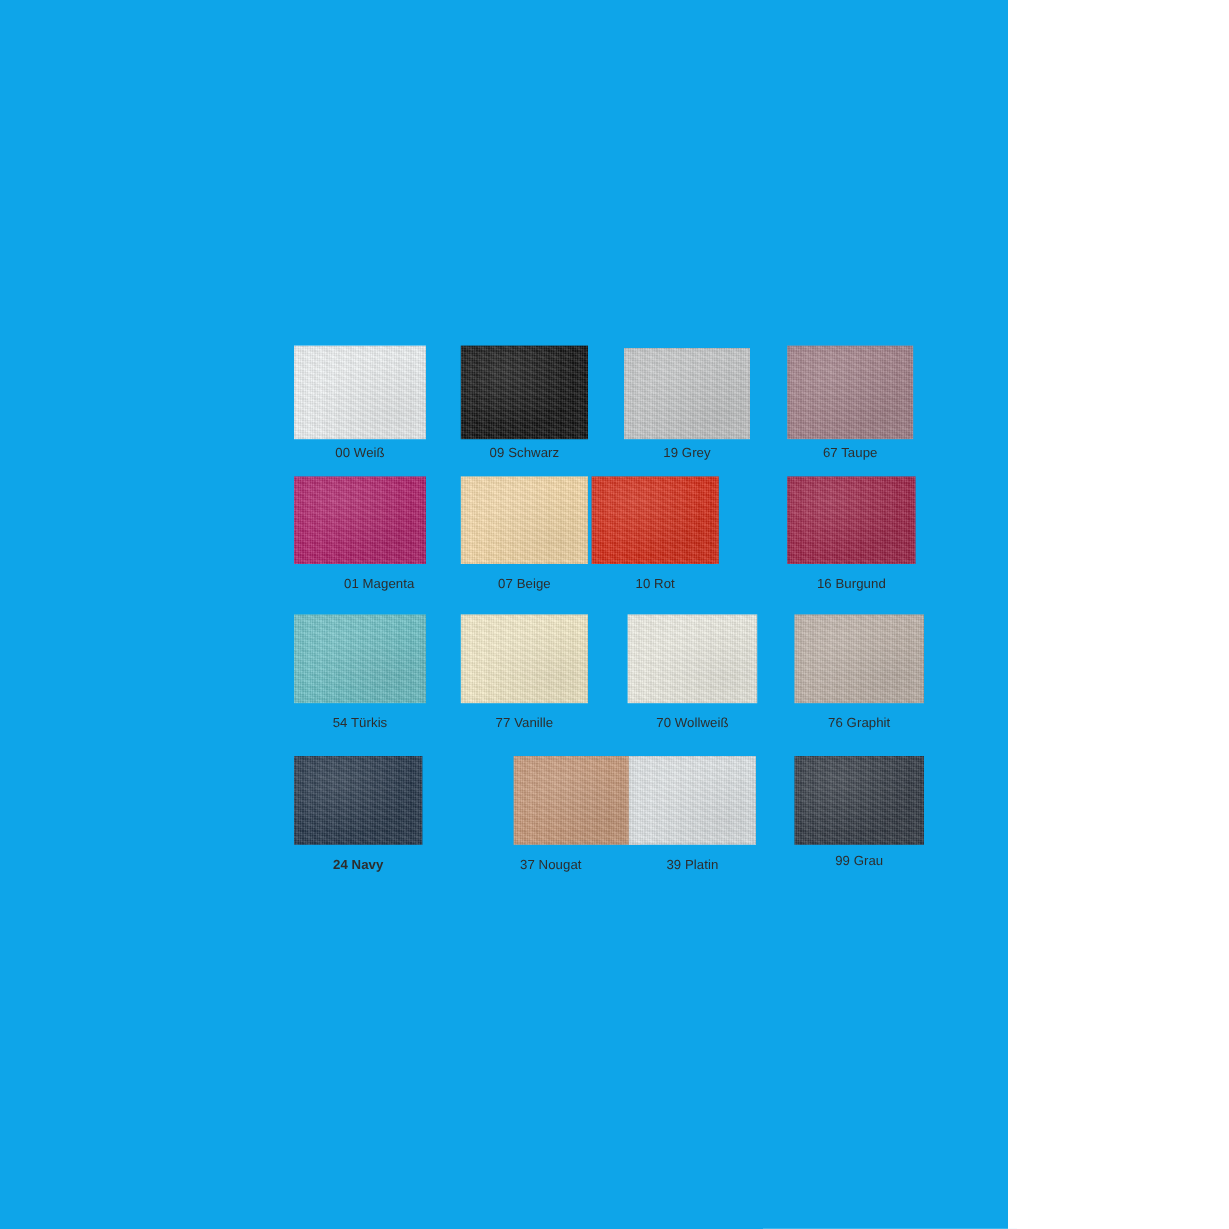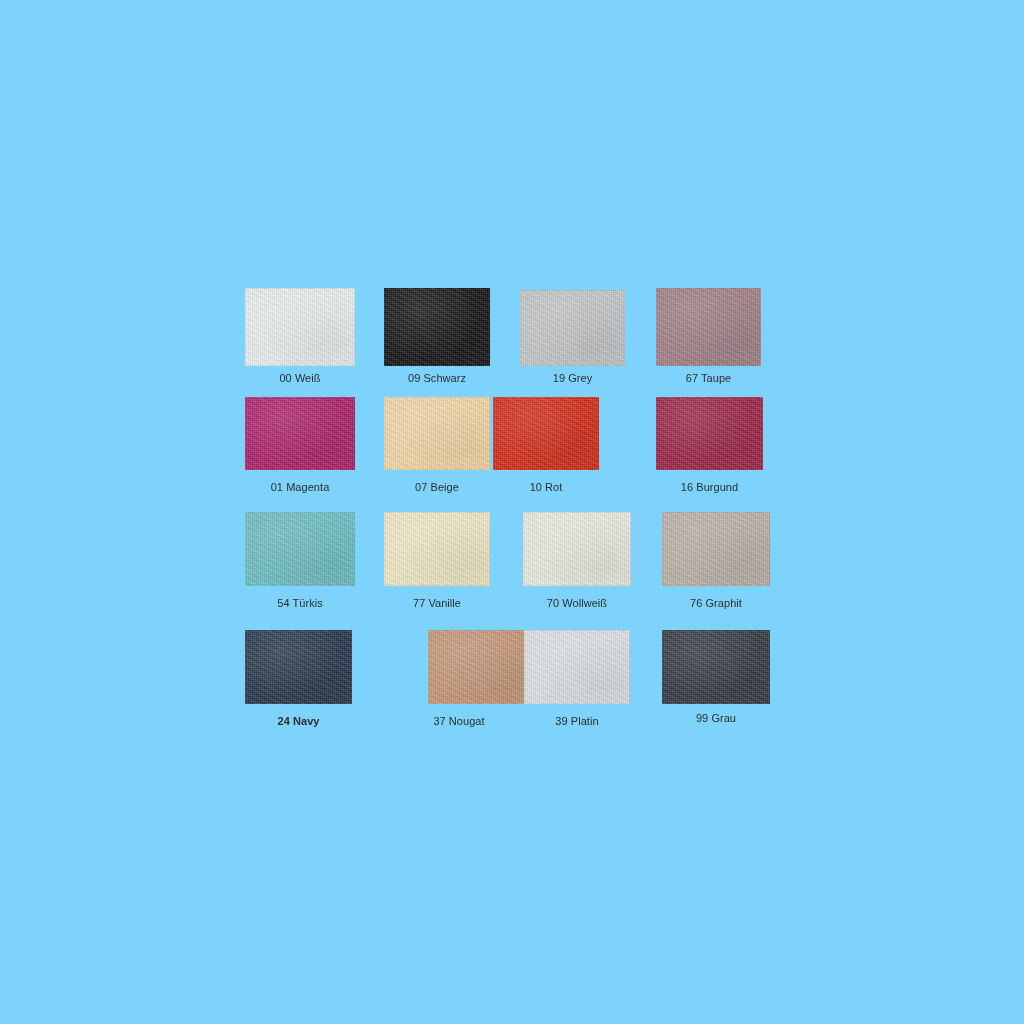--- a/index.html
+++ b/index.html
@@ -14,23 +14,23 @@
     position: relative;
     overflow: hidden;
     font-family: "Liberation Sans", sans-serif;
     -webkit-font-smoothing: antialiased;
   }
 
   #chart-canvas {
     position: absolute;
     left: 0;
     top: 0;
-    width: 1024px;
+    width: 840px;
     height: 1024px;
-    background: #7dd3fc;
+    background: #0ea5e9;
   }
 
   .swatch-cell {
     position: absolute;
   }
 
   .swatch-chip {
     position: relative;
     width: 100%;
     height: 100%;
@@ -104,21 +104,21 @@
       <div class="swatch-cell" style="left: 520px; top: 290px; width: 105px; height: 76px;">
         <div class="swatch-chip has-edge" title="19 Grey" style="background: rgb(198, 200, 201);"></div>
         <div class="swatch-label" style="top: 82px; color: rgb(45, 45, 45);">19 Grey</div>
       </div>
       <div class="swatch-cell" style="left: 656px; top: 288px; width: 105px; height: 78px;">
         <div class="swatch-chip" title="67 Taupe" style="background: rgb(163, 129, 137);"></div>
         <div class="swatch-label" style="top: 84px; color: rgb(45, 45, 45);">67 Taupe</div>
       </div>
       <div class="swatch-cell" style="left: 245px; top: 397px; width: 110px; height: 73px;">
         <div class="swatch-chip" title="01 Magenta" style="background: rgb(176, 32, 106);"></div>
-        <div class="swatch-label" style="top: 84px; color: rgb(45, 45, 45);">01 Magenta</div>
+        <div class="swatch-label" style="top: 84px; color: rgb(45, 45, 45); margin-left: 16px;">01 Magenta</div>
       </div>
       <div class="swatch-cell" style="left: 384px; top: 397px; width: 106px; height: 73px;">
         <div class="swatch-chip has-edge" title="07 Beige" style="background: rgb(246, 217, 168);"></div>
         <div class="swatch-label" style="top: 84px; color: rgb(45, 45, 45);">07 Beige</div>
       </div>
       <div class="swatch-cell" style="left: 493px; top: 397px; width: 106px; height: 73px;">
         <div class="swatch-chip" title="10 Rot" style="background: rgb(214, 43, 22);"></div>
         <div class="swatch-label" style="top: 84px; color: rgb(45, 45, 45);">10 Rot</div>
       </div>
       <div class="swatch-cell" style="left: 656px; top: 397px; width: 107px; height: 73px;">

